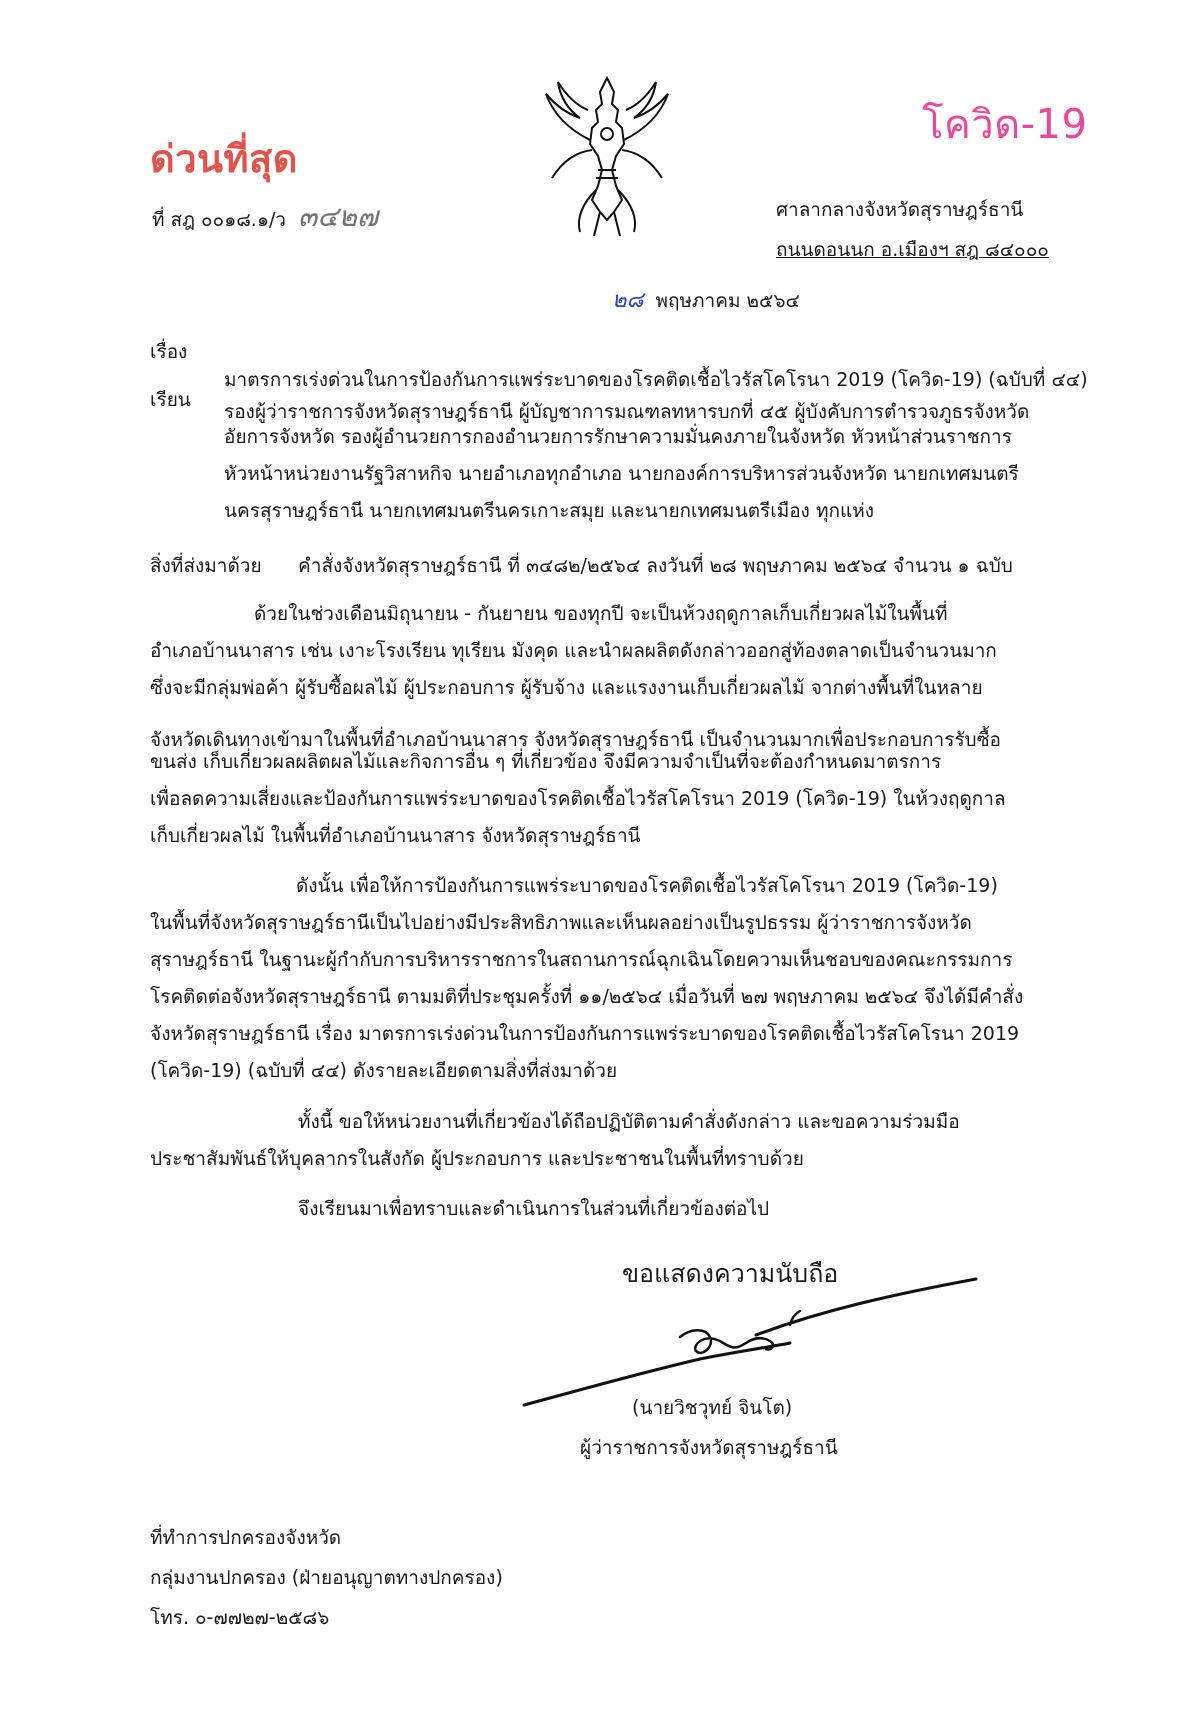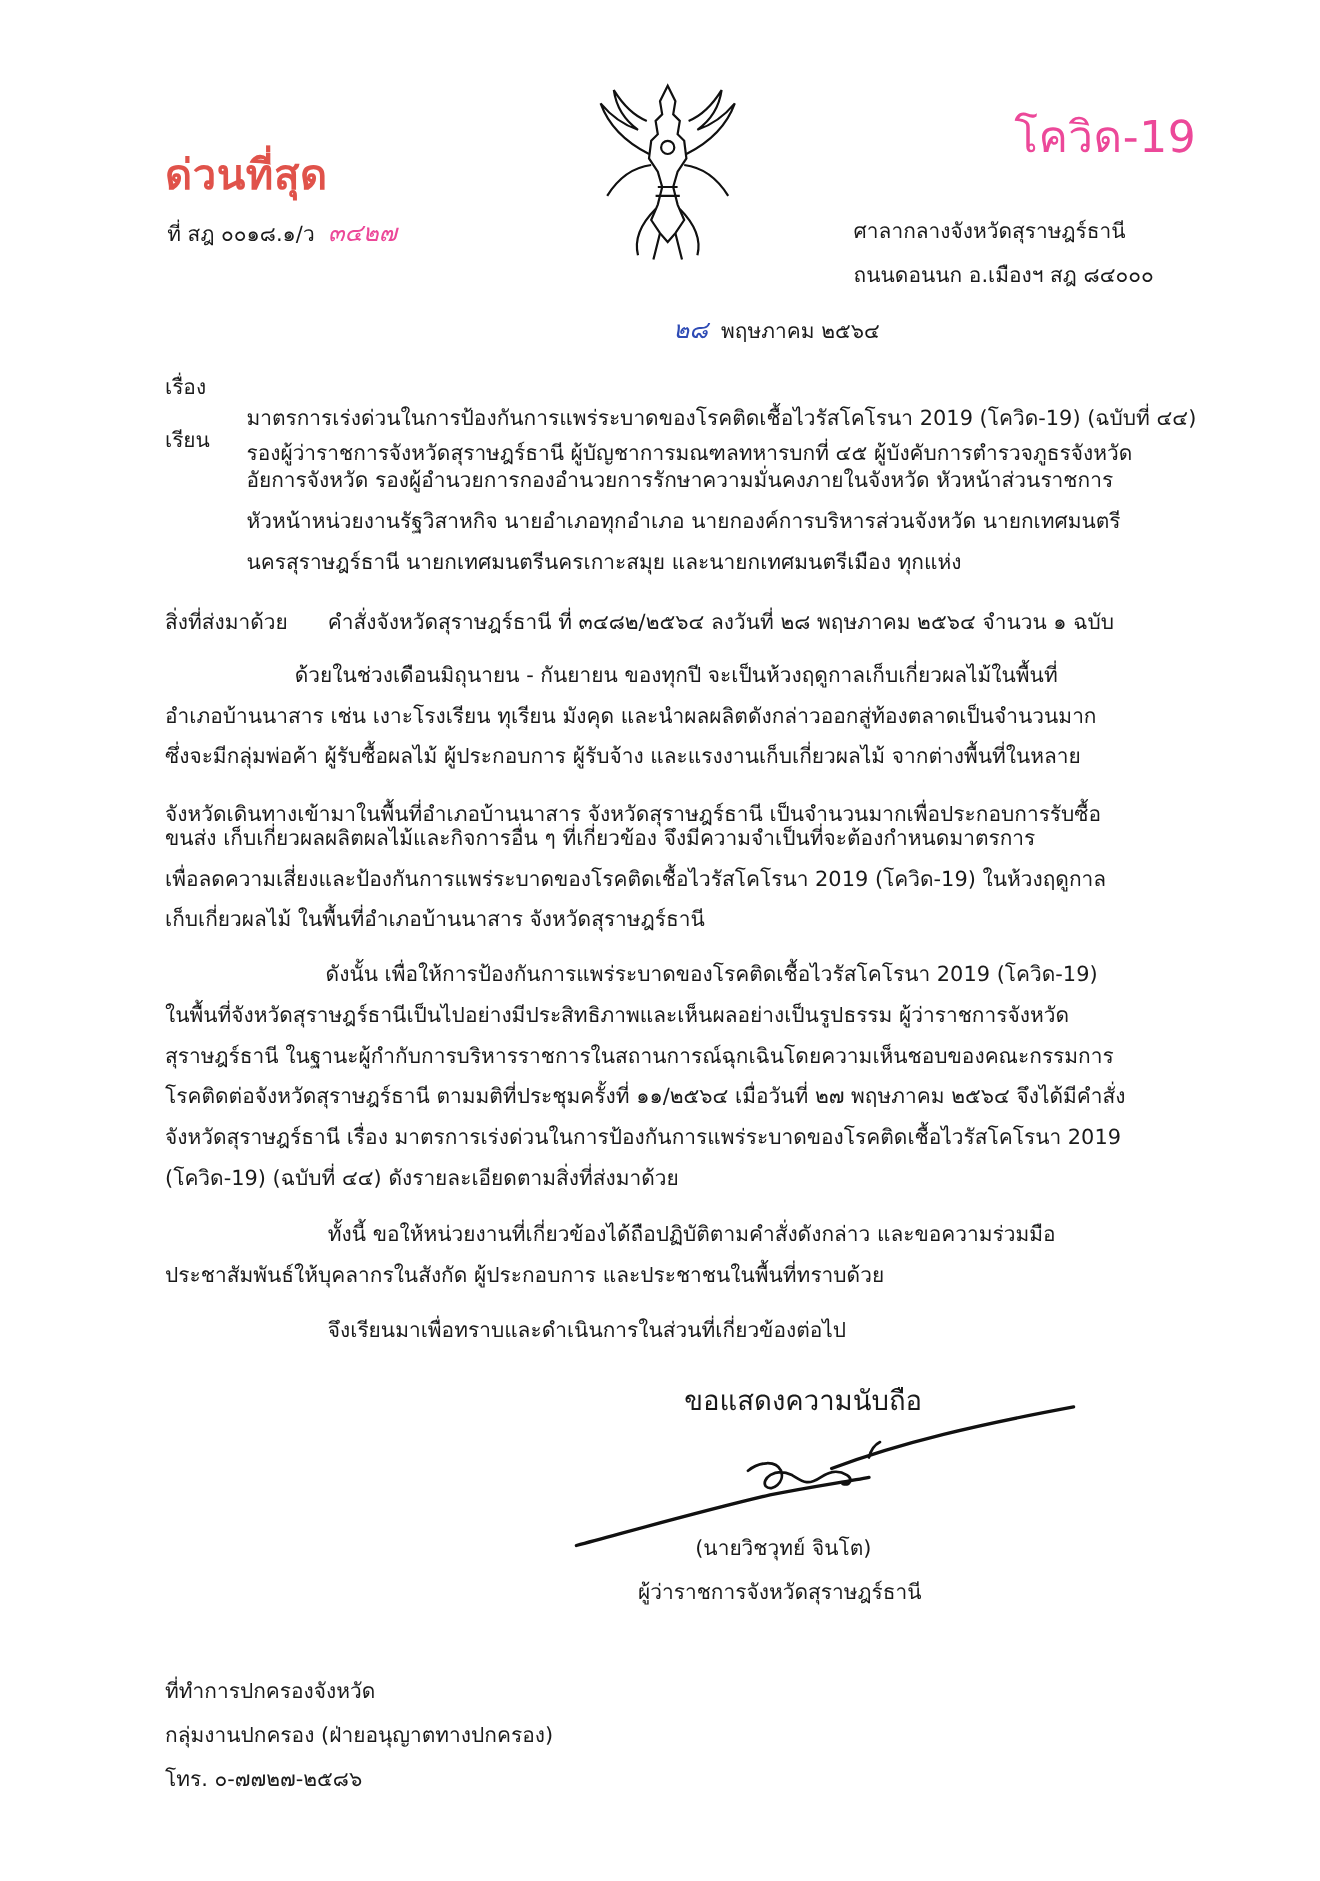--- a/index.html
+++ b/index.html
@@ -5,24 +5,24 @@
   html, body { margin: 0; padding: 0; background: #ffffff; }
   body {
     width: 1200px; height: 1710px; position: relative; overflow: hidden;
     font-family: "DejaVu Sans", "Liberation Sans", sans-serif;
     color: #1a1a1a;
   }
   .abs { position: absolute; }
   .urgent { left: 150px; top: 128px; font-size: 38px; font-weight: bold; color: #e0524a; letter-spacing: 0.5px; }
   .covid-badge { left: 922px; top: 92px; font-size: 40px; color: #ec4899; letter-spacing: 0.5px; }
   .docno { left: 152px; top: 194px; font-size: 19px; }
-  .docno .hand { color: #ec4899; font-size: 22px; font-style: italic; margin-left: 6px; margin-top: 40px; }
+  .docno .hand { color: #737373; font-size: 28px; font-style: italic; margin-left: 6px; margin-top: 40px; }
   .emblem { left: 540px; top: 70px; width: 135px; height: 175px; }
   .addr1 { left: 776px; top: 194px; font-size: 19px; }
-  .addr2 { left: 776px; top: 234px; font-size: 19px; }
+  .addr2 { left: 776px; top: 234px; font-size: 19px; text-decoration: underline; }
   .date { left: 612px; top: 282px; font-size: 19px; }
   .date .hand { color: #2e4bb5; font-size: 22px; font-style: italic; margin-right: 6px; }
   .row-label { font-size: 19px; }
   .line { font-size: 19px; white-space: nowrap; }
   .subject-label { left: 150px; top: 336px; }
   .subject-text { left: 224px; top: 336px; margin-top: 28px; }
   .to-label { left: 150px; top: 384px; }
   .to-line { left: 224px; }
   .encl-label { left: 150px; top: 550px; }
   .encl-text { left: 298px; top: 550px; }
@@ -69,21 +69,21 @@
 
 <div class="abs row-label to-label">เรียน</div>
 <div class="abs line to-line" style="top:396px">รองผู้ว่าราชการจังหวัดสุราษฎร์ธานี ผู้บัญชาการมณฑลทหารบกที่ ๔๕ ผู้บังคับการตำรวจภูธรจังหวัด</div>
 <div class="abs line to-line" style="top:421px">อัยการจังหวัด รองผู้อำนวยการกองอำนวยการรักษาความมั่นคงภายในจังหวัด หัวหน้าส่วนราชการ</div>
 <div class="abs line to-line" style="top:458px">หัวหน้าหน่วยงานรัฐวิสาหกิจ นายอำเภอทุกอำเภอ นายกองค์การบริหารส่วนจังหวัด นายกเทศมนตรี</div>
 <div class="abs line to-line" style="top:495px">นครสุราษฎร์ธานี นายกเทศมนตรีนครเกาะสมุย และนายกเทศมนตรีเมือง ทุกแห่ง</div>
 
 <div class="abs row-label encl-label">สิ่งที่ส่งมาด้วย</div>
 <div class="abs line encl-text">คำสั่งจังหวัดสุราษฎร์ธานี ที่ ๓๔๘๒/๒๕๖๔ ลงวันที่ ๒๘ พฤษภาคม ๒๕๖๔ จำนวน ๑ ฉบับ</div>
 
-<div class="abs line" style="left:268px;top:598px">ด้วยในช่วงเดือนมิถุนายน - กันยายน ของทุกปี จะเป็นห้วงฤดูกาลเก็บเกี่ยวผลไม้ในพื้นที่</div>
+<div class="abs line" style="left:254px;top:598px">ด้วยในช่วงเดือนมิถุนายน - กันยายน ของทุกปี จะเป็นห้วงฤดูกาลเก็บเกี่ยวผลไม้ในพื้นที่</div>
 <div class="abs line" style="left:150px;top:635px">อำเภอบ้านนาสาร เช่น เงาะโรงเรียน ทุเรียน มังคุด และนำผลผลิตดังกล่าวออกสู่ท้องตลาดเป็นจำนวนมาก</div>
 <div class="abs line" style="left:150px;top:672px">ซึ่งจะมีกลุ่มพ่อค้า ผู้รับซื้อผลไม้ ผู้ประกอบการ ผู้รับจ้าง และแรงงานเก็บเกี่ยวผลไม้ จากต่างพื้นที่ในหลาย</div>
 <div class="abs line" style="left:150px;top:724px">จังหวัดเดินทางเข้ามาในพื้นที่อำเภอบ้านนาสาร จังหวัดสุราษฎร์ธานี เป็นจำนวนมากเพื่อประกอบการรับซื้อ</div>
 <div class="abs line" style="left:150px;top:746px">ขนส่ง เก็บเกี่ยวผลผลิตผลไม้และกิจการอื่น ๆ ที่เกี่ยวข้อง จึงมีความจำเป็นที่จะต้องกำหนดมาตรการ</div>
 <div class="abs line" style="left:150px;top:783px">เพื่อลดความเสี่ยงและป้องกันการแพร่ระบาดของโรคติดเชื้อไวรัสโคโรนา 2019 (โควิด-19) ในห้วงฤดูกาล</div>
 <div class="abs line" style="left:150px;top:820px">เก็บเกี่ยวผลไม้ ในพื้นที่อำเภอบ้านนาสาร จังหวัดสุราษฎร์ธานี</div>
 
 <div class="abs line" style="left:296px;top:870px">ดังนั้น เพื่อให้การป้องกันการแพร่ระบาดของโรคติดเชื้อไวรัสโคโรนา 2019 (โควิด-19)</div>
 <div class="abs line" style="left:150px;top:907px">ในพื้นที่จังหวัดสุราษฎร์ธานีเป็นไปอย่างมีประสิทธิภาพและเห็นผลอย่างเป็นรูปธรรม ผู้ว่าราชการจังหวัด</div>
 <div class="abs line" style="left:150px;top:944px">สุราษฎร์ธานี ในฐานะผู้กำกับการบริหารราชการในสถานการณ์ฉุกเฉินโดยความเห็นชอบของคณะกรรมการ</div>

